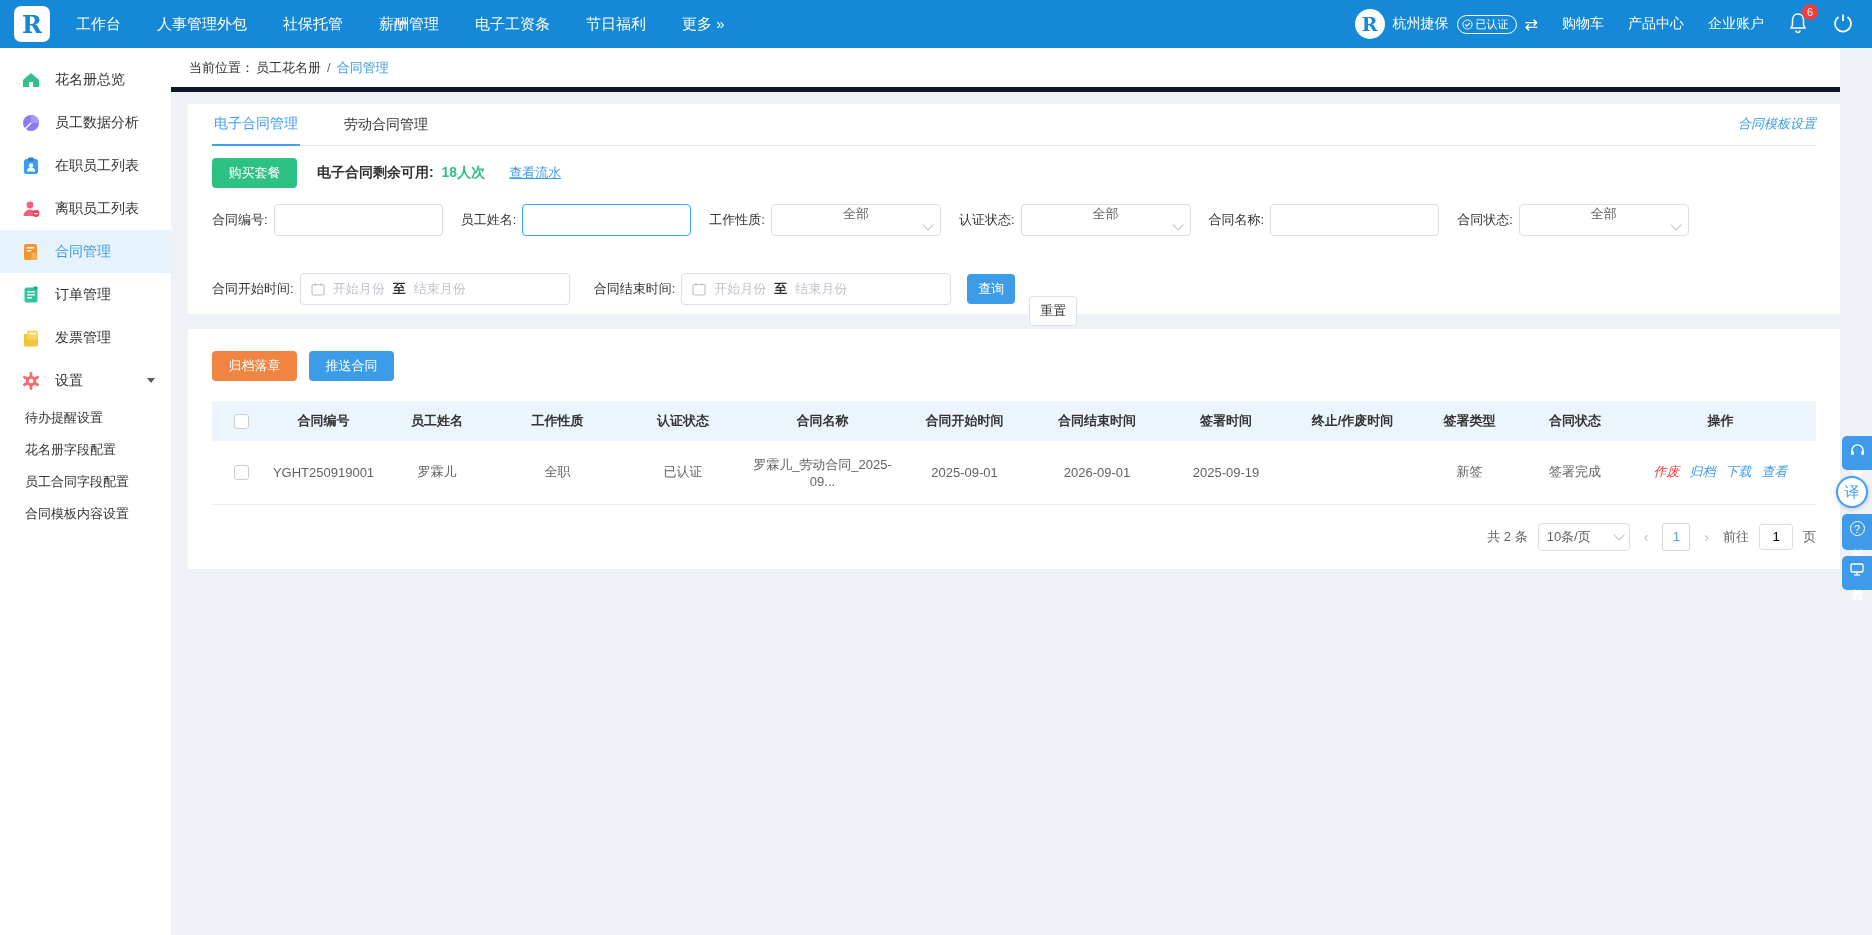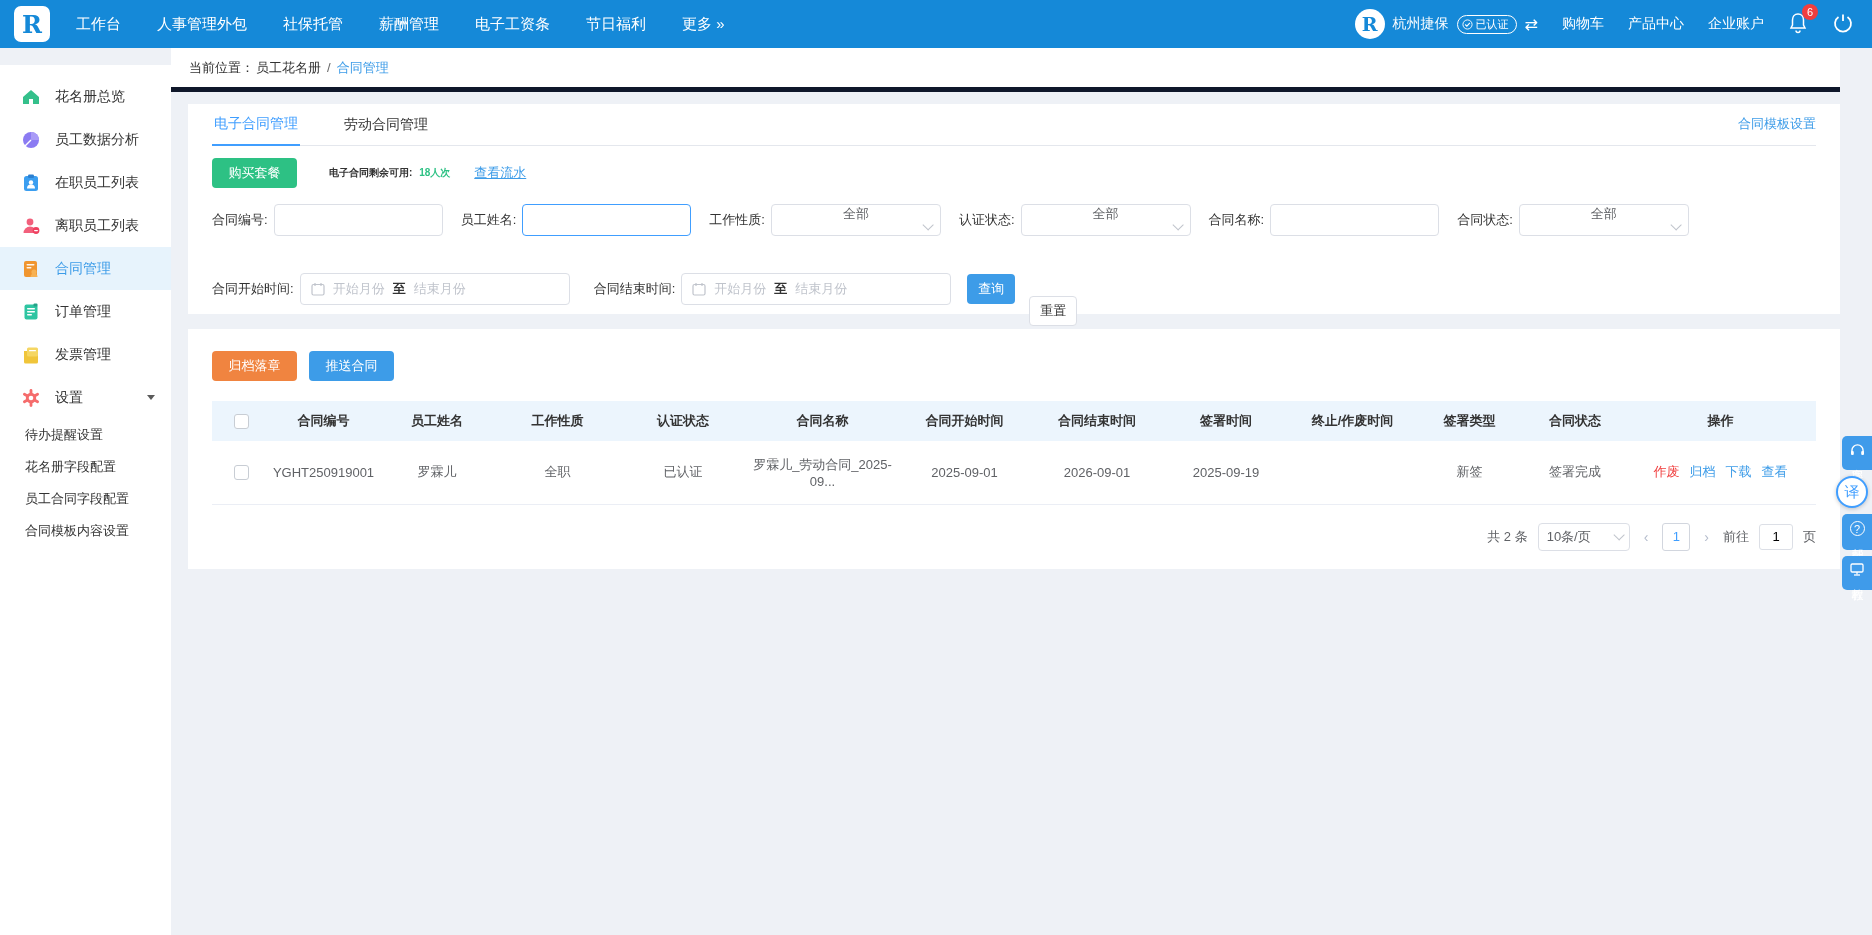--- a/index.html
+++ b/index.html
@@ -15,48 +15,48 @@
   .top-right { margin-left:auto; display:flex; align-items:center; gap:24px; font-size:14px; }
   .company-logo { width:30px; height:30px; background:#fff; border-radius:50%; display:flex; align-items:center; justify-content:center; }
   .company-logo span { color:#1589d8; font-size:19px; font-weight:bold; font-family:"DejaVu Serif",serif; }
   .company-wrap { display:flex; align-items:center; gap:8px; }
   .verify-pill { display:flex; align-items:center; gap:3px; border:1px solid #fff; border-radius:10px; font-size:11px; padding:1px 7px 1px 4px; }
   .swap-glyph { font-size:16px; }
   .bell-wrap { position:relative; }
   .badge { position:absolute; top:-8px; right:-10px; background:#f03e3e; color:#fff; border-radius:8px; min-width:16px; height:16px; font-size:11px; display:flex; align-items:center; justify-content:center; padding:0 4px; }
 
   
-  .sidebar { position:absolute; top:65px; left:0; width:171px; bottom:0; background:#fff; padding-top:10px; }
+  .sidebar { position:absolute; top:48px; left:0; width:171px; bottom:0; background:#fff; padding-top:10px; }
   .side-item { height:43px; display:flex; align-items:center; padding-left:20px; gap:13px; font-size:14px; color:#333; cursor:pointer; }
   .side-item.active { background:#e7f3fc; color:#3d9ce8; }
   .side-item .sicon { width:22px; height:22px; display:flex; align-items:center; justify-content:center; }
   .side-sub { height:32px; display:flex; align-items:center; padding-left:25px; font-size:13px; color:#333; cursor:pointer; }
   .caret-down { margin-left:auto; margin-right:16px; width:0; height:0; border-left:4px solid transparent; border-right:4px solid transparent; border-top:5px solid #5a5a5a; }
 
   
   .content { position:absolute; left:171px; top:48px; right:0; bottom:0; }
   .crumb-bar { height:44px; background:#fff; width:1669px; display:flex; align-items:center; padding-left:18px; font-size:13px; color:#333; border-bottom:5px solid #0f172a; }
   .crumb-link { color:#3d9ce8; margin-left:6px; }
   .crumb-sep { margin-left:6px; color:#666; }
 
   .card { background:#fff; margin-left:17px; width:1652px; }
   .card1 { margin-top:12px; padding:0 24px; height:210px; }
   .card2 { margin-top:15px; padding:22px 24px 18px 24px; }
 
   
   .tabs-row { display:flex; align-items:flex-end; border-bottom:1px solid #e4e7ed; height:42px; position:relative; }
   .tab { font-size:14px; color:#333; padding:0 2px 11px 2px; margin-right:42px; cursor:pointer; }
   .tab.active { color:#409eff; border-bottom:2px solid #409eff; margin-bottom:-1px; }
-  .tmpl-link { margin-left:auto; font-size:13px; color:#3d9ce8; padding-bottom:12px; cursor:pointer; }
+  .tmpl-link { margin-left:auto; font-size:13px; color:#3d9ce8; padding-bottom:12px; cursor:pointer;font-style:italic; }
 
   
   .purchase-row { display:flex; align-items:center; margin-top:12px; }
   .btn { border:none; border-radius:4px; font-size:13px; color:#fff; cursor:pointer; font-family:inherit; }
   .btn-green { background:#2dc184; width:85px; height:30px; }
-  .remain { margin-left:32px; font-size:10px; font-weight:bold; color:#333; }
+  .remain { margin-left:20px; font-size:14px; font-weight:bold; color:#333; }
   .remain-val { color:#2dc184; margin-left:4px; }
   .flow-link { margin-left:24px; font-size:13px; color:#3d9ce8; text-decoration:underline; cursor:pointer; }
 
   
   .filter-row { display:flex; align-items:center; margin-top:16px; }
   .f-label { font-size:13px; color:#333; white-space:nowrap; }
   .f-input { width:169px; height:32px; border:1px solid #dcdfe6; border-radius:4px; margin-left:6px; background:#fff; font-size:13px; padding:0 10px; font-family:inherit; }
   .f-input.focused { border:1px solid #409eff; }
   .f-select { width:170px; height:32px; border:1px solid #dcdfe6; border-radius:4px; margin-left:6px; background:#fff; display:flex; align-items:center; padding:0 10px; font-size:13px; color:#606266; cursor:pointer;flex-direction:column; }
   .chev { margin-left:auto; width:8px; height:8px; border-right:1px solid #c0c4cc; border-bottom:1px solid #c0c4cc; transform:rotate(45deg) translateY(-3px); }
@@ -72,21 +72,21 @@
   .btn-orange { background:#f08440; width:85px; height:30px; }
   .btn-blue { background:#3d9ce8; width:85px; height:30px; }
 
   
   table.grid { border-collapse:collapse; table-layout:fixed; width:1604px; margin-top:20px; }
   .grid th { background:#ecf5fd; height:40px; font-size:13px; color:#333; font-weight:bold; text-align:center; }
   .grid td { height:63px; font-size:13px; color:#606266; text-align:center; border-bottom:1px solid #ebeef5; }
   .grid td.tname { color:#606266; }
   .cbx { display:inline-block; width:15px; height:15px; border:1px solid #c8cdd4; border-radius:3px; background:#fff; vertical-align:middle; cursor:pointer; }
   .cbx.dim { background:#e9eef5; border-color:#dfe4ea; }
-  .op { cursor:pointer; margin:16px 5px; }
+  .op { cursor:pointer; margin:16px 5px;font-style:italic; }
   .op-link { color:#3d9ce8; }
   .op-danger { color:#f03e3e; }
 
   
   .pager { display:flex; align-items:center; justify-content:flex-end; margin-top:18px; gap:10px; font-size:13px; color:#606266; }
   .psize { width:92px; height:28px; border:1px solid #dcdfe6; border-radius:4px; display:flex; align-items:center; padding:0 8px; color:#606266; cursor:pointer; }
   .arrow { color:#b4bccc; font-size:14px; padding:0 4px; cursor:pointer; }
   .pnum { width:28px; height:28px; border:1px solid #d2d6de; border-radius:3px; display:flex; align-items:center; justify-content:center; color:#409eff; cursor:pointer; background:#fff; }
   .goto-input { width:34px; height:26px; border:1px solid #dcdfe6; border-radius:3px; text-align:center; font-size:13px; font-family:inherit; }
 

